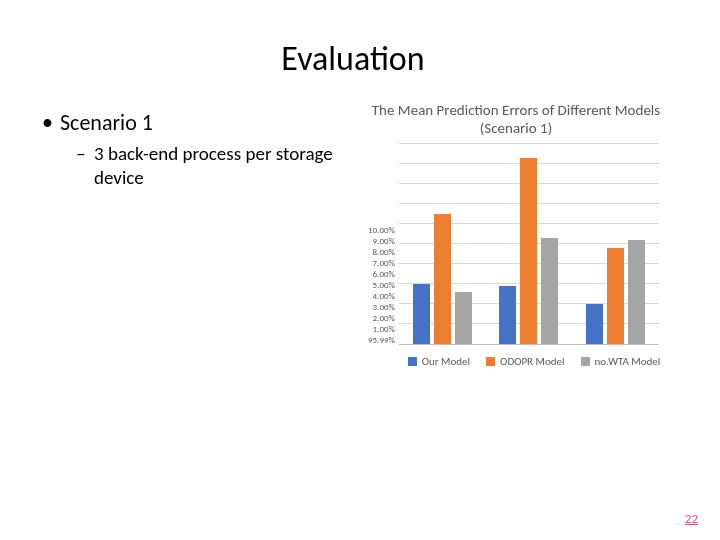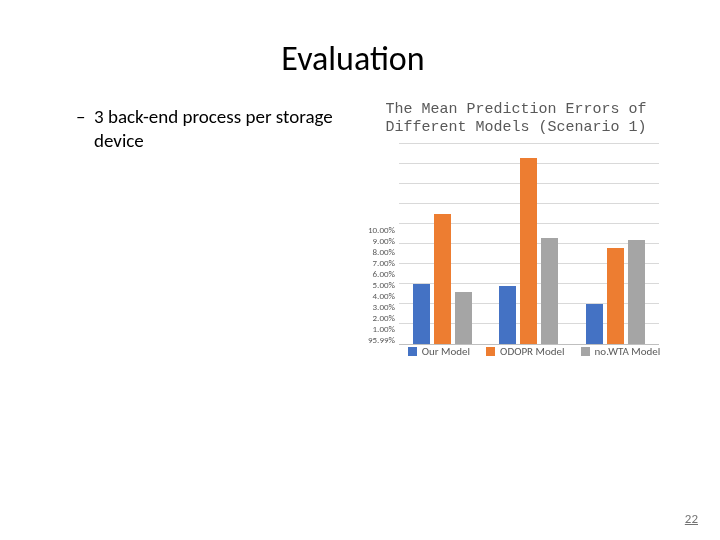--- a/index.html
+++ b/index.html
@@ -6,44 +6,45 @@
   html, body { width: 720px; height: 540px; background: #fff; font-family: Calibri, Arial, sans-serif; color: #000; }
   .slide { position: relative; width: 720px; height: 540px; padding: 20px 56px 20px 42px; }
   .title { font-size: 34px; text-align: center; margin-top: 18px; margin-bottom: 22px; font-weight: 400; }
   .body-row { display: flex; }
   .left-col { width: 340px; }
   .right-col { width: 300px; margin-left: 0px; }
   .bullet-1 { font-size: 22px; margin: 8px 0 6px 0; padding-left: 18px; position: relative; }
   .bullet-1::before { content: "•"; position: absolute; left: 0; }
   .bullet-2 { font-size: 19px; margin: 4px 0 14px 0; padding-left: 52px; position: relative; line-height: 1.25; }
   .bullet-2::before { content: "–"; position: absolute; left: 34px; }
-  .chart-title { font-size: 15px; text-align: center; color: #595959; margin-bottom: 8px; line-height: 1.2; font-family: Liberation Mono, monospace; }
+  .chart-title { font-size: 15px; text-align: center; color: #595959; margin-bottom: 8px; line-height: 1.2; }
   .chart-wrap { display: flex; }
   .y-axis { display: flex; flex-direction: column; justify-content: flex-end; align-items: flex-end; font-size: 9px; color: #595959; padding-right: 4px; height: 200px; }
   .plot { position: relative; width: 260px; height: 200px; border-bottom: 1px solid #bfbfbf; }
   .grid-line { position: absolute; left: 0; right: 0; border-top: 1px solid #d9d9d9; }
   .group { position: absolute; bottom: 0; width: 70px; display: flex; align-items: flex-end; justify-content: center; gap: 4px; }
   .bar { width: 17px; }
   .x-labels { display: flex; margin-left: 36px; width: 260px; }
   .x-label { flex: 1; text-align: center; font-size: 11px; color: #595959; margin-top: 4px; }
-  .legend { margin-left: 36px; width: 260px; display: flex; flex-wrap: wrap; gap: 8px 16px; justify-content: center; font-size: 11px; color: #595959; }
+  .legend { margin-top: 10px; margin-left: 36px; width: 260px; display: flex; flex-wrap: wrap; gap: 8px 16px; justify-content: center; font-size: 11px; color: #595959; }
   .legend-item { display: flex; align-items: center; gap: 5px; }
   .swatch { width: 9px; height: 9px; }
-  .page-num { position: absolute; bottom: 14px; right: 22px; font-size: 13px; color: #737373; text-decoration: underline; }
+  .page-num { position: absolute; bottom: 14px; right: 22px; font-size: 13px; color: #ec4899; text-decoration: underline; }
 </style>
 </head>
 <body>
 
 <div class="slide">
 
   <h1 class="title">Evaluation</h1>
 
   <div class="body-row">
 
     <div class="left-col">
+      <div class="bullet-1">Scenario 1</div>
       <div class="bullet-2">3 back-end process per storage device</div>
     </div>
 
     <div class="right-col">
       <div class="chart-title">The Mean Prediction Errors of Different Models (Scenario 1)</div>
 
       <div class="chart-wrap">
         <div class="y-axis">
           <span>10.00%</span>
           <span>9.00%</span>

